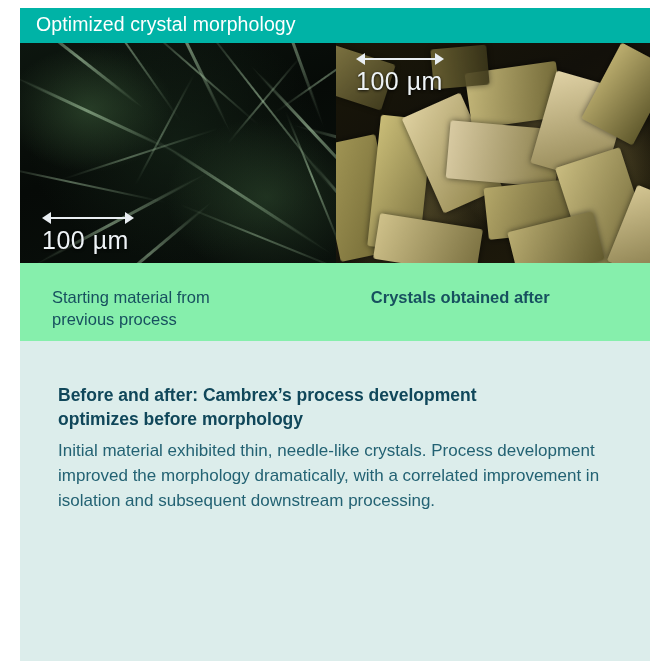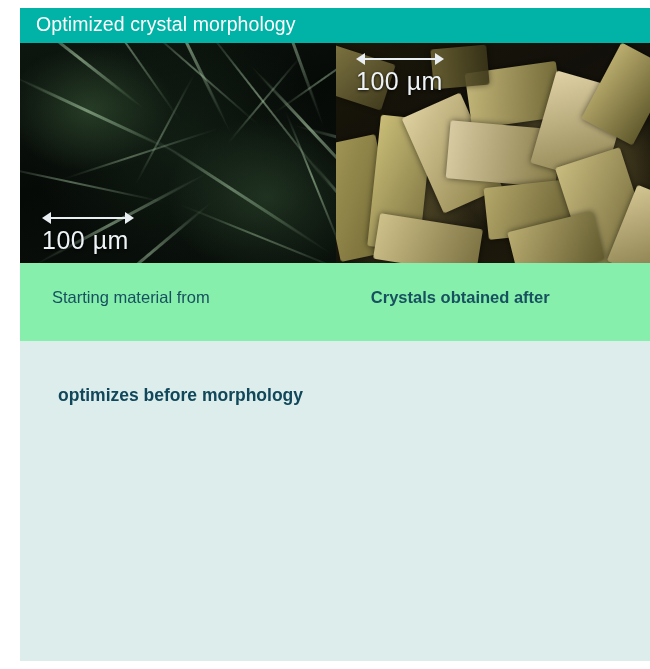--- a/index.html
+++ b/index.html
@@ -251,25 +251,28 @@
         </div>
         <div class="scale-label">100 µm</div>
       </div>
     </div>
 
   </div>
 
   <div class="caption-band">
     <div class="caption left">
       <div>Starting material from</div>
+      <div>previous process</div>
     </div>
     <div class="caption right">
       <div>Crystals obtained after</div>
     </div>
   </div>
 
   <div class="body-panel">
     <div class="body-heading">
+      <div>Before and after: Cambrex’s process development</div>
       <div>optimizes before morphology</div>
     </div>
+    <div class="body-para p1">Initial material exhibited thin, needle-like crystals. Process development improved the morphology dramatically, with a correlated improvement in isolation and subsequent downstream processing.</div>
   </div>
 
 </div>
 
 </body></html>

